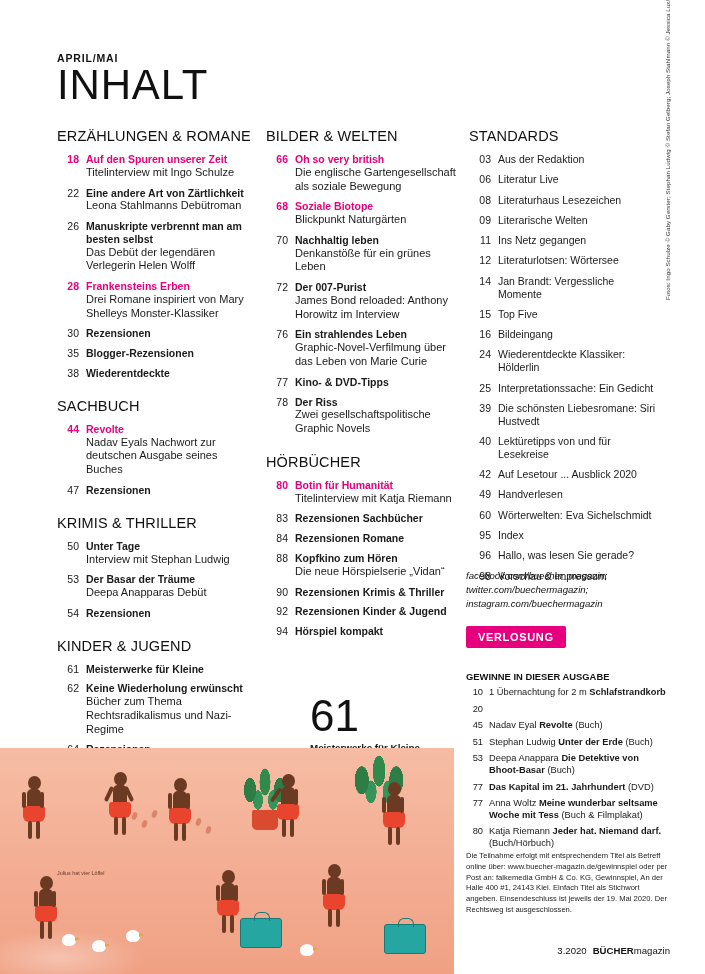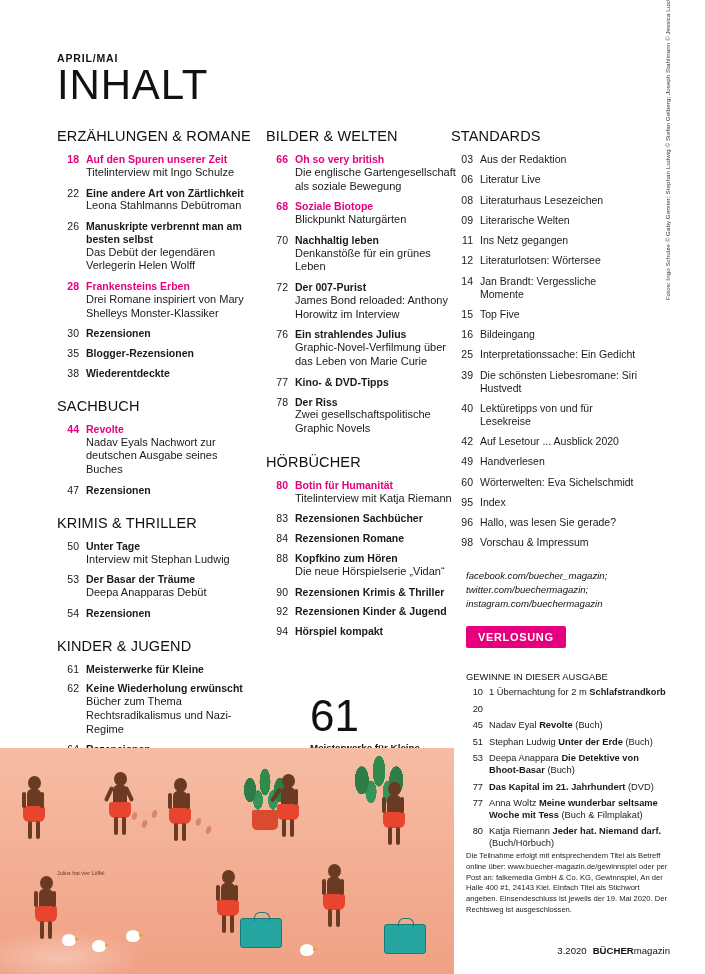--- a/index.html
+++ b/index.html
@@ -40,21 +40,21 @@
     color: #111;
     font-family: "Liberation Sans", sans-serif;
   }
   
   .col {
     position: absolute;
     top: 128px;
   }
   .col1 { left: 57px;  width: 196px; }
   .col2 { left: 266px; width: 196px; }
-  .col3 { left: 451px; width: 190px; }
+  .col3 { left: 469px; width: 190px; }
 
   .sec-title {
     font-size: 14.5px;
     font-weight: 400;
     color: #111;
     margin: 0 0 9px 0;
     letter-spacing: 0.01em;
   }
   .sec-title.first { margin-top: 0; }
   .sec-gap { margin-top: 18px; }
@@ -117,21 +117,21 @@
     letter-spacing: 0.06em;
     padding: 5px 12px 5px 12px;
     border-radius: 2px;
   }
   .verlosung-head {
     position: absolute;
     left: 466px;
     top: 671px;
     width: 200px;
     font-size: 9.4px;
-    font-weight: normal;
+    font-weight: bold;
     color: #111;
   }
   .verlosung-list {
     position: absolute;
     left: 466px;
     top: 687px;
     width: 204px;
   }
   .vl-entry {
     display: flex;
@@ -449,21 +449,21 @@
       <div class="entry">
         <div class="num">72</div>
         <div class="etext">
           <span class="etitle">Der 007-Purist</span>
           <span class="esub">James Bond reloaded: Anthony Horowitz im Interview</span>
         </div>
       </div>
       <div class="entry">
         <div class="num">76</div>
         <div class="etext">
-          <span class="etitle">Ein strahlendes Julius</span>
+          <span class="etitle">Ein strahlendes Leben</span>
           <span class="esub">Graphic-Novel-Verfilmung über das Leben von Marie Curie</span>
         </div>
       </div>
       <div class="entry">
         <div class="num">77</div>
         <div class="etext">
           <span class="etitle">Kino- &amp; DVD-Tipps</span>
         </div>
       </div>
       <div class="entry">
@@ -566,20 +566,26 @@
       <div class="entry">
         <div class="num">15</div>
         <div class="etext">
           <span class="etitle">Top Five</span>
         </div>
       </div>
       <div class="entry">
         <div class="num">16</div>
         <div class="etext">
           <span class="etitle">Bildeingang</span>
+        </div>
+      </div>
+      <div class="entry">
+        <div class="num">24</div>
+        <div class="etext">
+          <span class="etitle">Wiederentdeckte Klassiker: Hölderlin</span>
         </div>
       </div>
       <div class="entry">
         <div class="num">25</div>
         <div class="etext">
           <span class="etitle">Interpretationssache: Ein Gedicht</span>
         </div>
       </div>
       <div class="entry">
         <div class="num">39</div>

